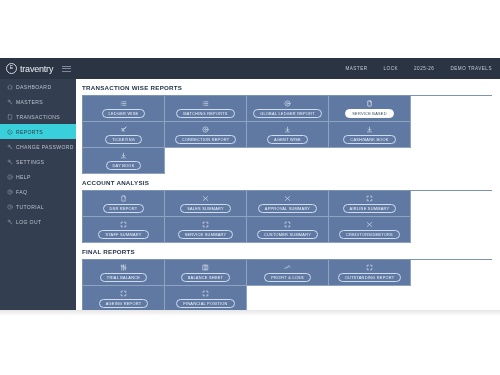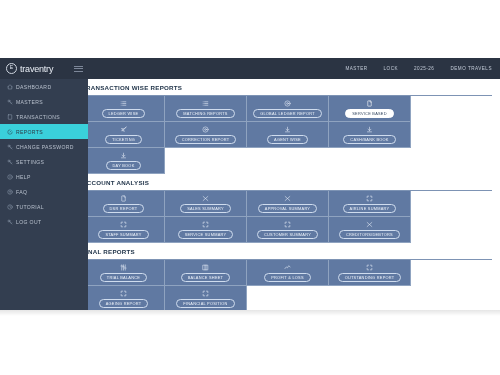--- a/index.html
+++ b/index.html
@@ -31,21 +31,21 @@
     height: 252px;
     background: #ffffff;
     overflow: hidden;
   }
 
   
   #sidebar {
     position: absolute;
     left: 0;
     top: 0;
-    width: 88px;
+    width: 76px;
     height: 252px;
     background: #333e50;
     z-index: 3;
   }
   #brand {
     height: 21px;
     display: flex;
     align-items: center;
     padding: 0 5px 0 6px;
     background: #2b3443;

